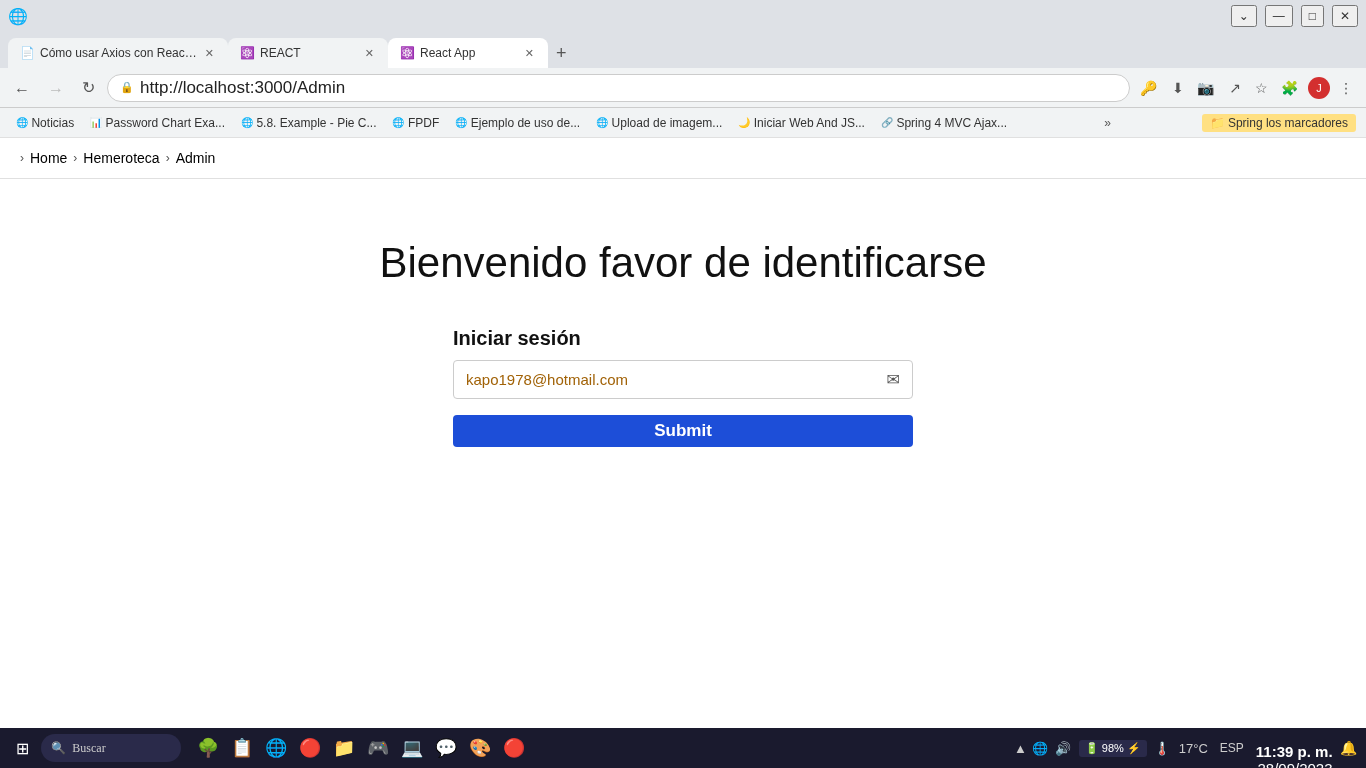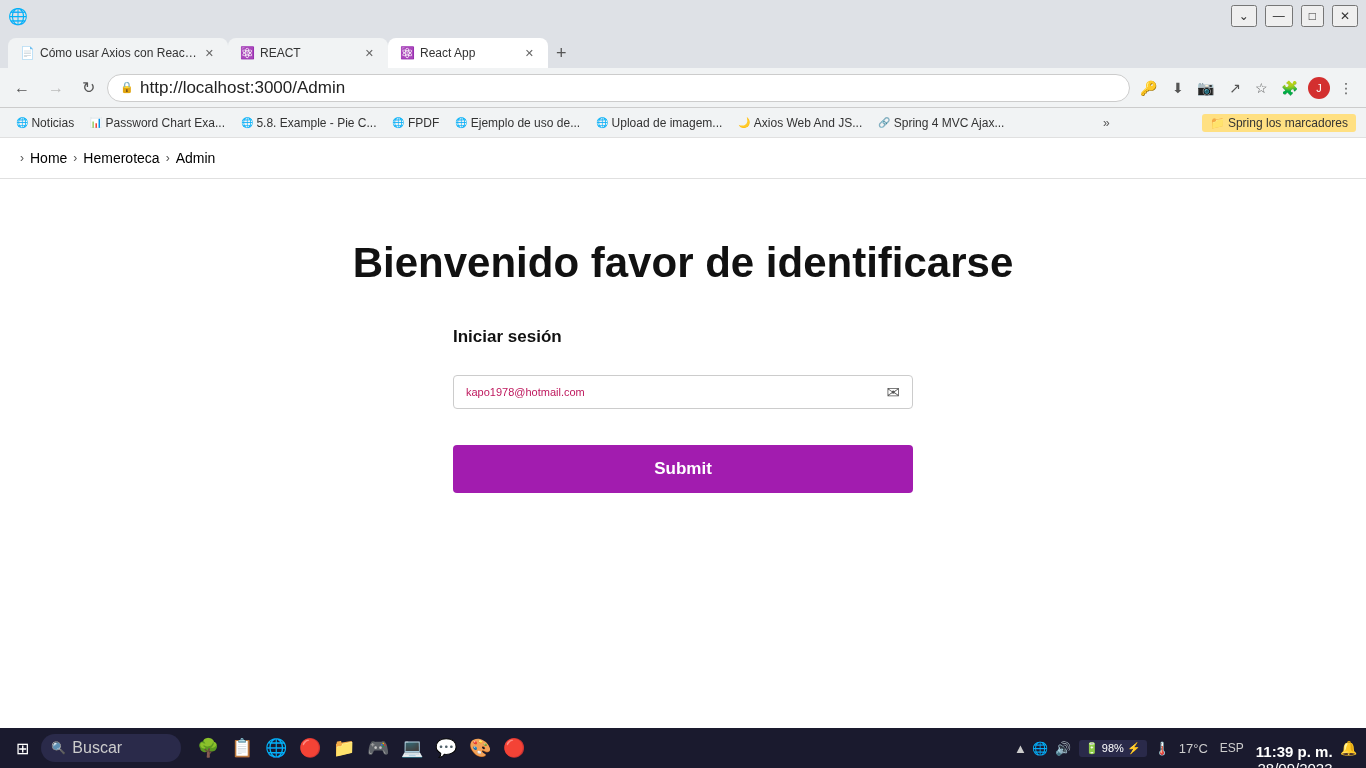--- a/index.html
+++ b/index.html
@@ -43,36 +43,36 @@
     
     .page-content { background: #fff; height: calc(768px - 32px - 36px - 40px - 30px - 30px); overflow-y: auto; }
 
     
     .breadcrumb { display: flex; align-items: center; padding: 12px 20px; border-bottom: 1px solid #e0e0e0; font-size: 14px; color: #333; gap: 6px; }
     .breadcrumb-chevron { color: #555; font-size: 12px; }
     .breadcrumb-item { cursor: pointer; color: #000000; }
 
     
     .login-area { display: flex; flex-direction: column; align-items: center; padding: 60px 20px 40px; }
-    .login-title { font-size: 42px; font-weight: bold; color: #111; text-align: center; margin-bottom: 40px; }
+    .login-title { font-size: 42px; font-weight: normal; color: #111; text-align: center; margin-bottom: 40px; }
     .login-form-container { width: 460px; }
-    .form-heading { font-size: 17px; font-weight: bold; color: #111; margin-bottom: 28px; }
+    .form-heading { font-size: 20px; font-weight: bold; color: #111; margin-bottom: 10px; }
     .form-group { margin-bottom: 16px; }
     .form-label { font-size: 12px; color: #444; margin-bottom: 4px; display: block; }
     .input-wrapper { position: relative; display: flex; align-items: center; border: 1px solid #ccc; border-radius: 4px; background: #fff; }
-    .input-wrapper input { flex: 1; border: none; outline: none; padding: 10px 40px 10px 12px; font-size: 11px; background: transparent; color: #be185d; }
+    .input-wrapper input { flex: 1; border: none; outline: none; padding: 10px 40px 10px 12px; font-size: 15px; background: transparent; color: #a16207; }
     .input-icon { position: absolute; right: 12px; font-size: 16px; color: #555; cursor: pointer; }
-    .submit-btn { width: 100%; background: #a21caf; color: #fff; border: none; border-radius: 4px; padding: 14px; font-size: 17px; font-weight: bold; cursor: pointer; margin-top: 20px; }
+    .submit-btn { width: 100%; background: #1d4ed8; color: #fff; border: none; border-radius: 4px; padding: 6px; font-size: 17px; font-weight: bold; cursor: pointer; margin-top: 0; }
 
     
     .taskbar { position: fixed; bottom: 0; left: 0; width: 1366px; height: 40px; background: #1a1a2e; display: flex; align-items: center; padding: 0 8px; gap: 4px; z-index: 1000; }
     .start-btn { background: none; border: none; color: #fff; font-size: 16px; cursor: pointer; padding: 4px 8px; }
     .search-bar { display: flex; align-items: center; background: #2a2a4a; border-radius: 16px; padding: 2px 10px; gap: 6px; height: 28px; min-width: 140px; }
     .search-icon-tb { font-size: 12px; color: #aaa; }
-    .search-text { font-size: 16px; color: #ccc; }
+    .search-text { font-size: 12px; color: #ccc; font-family: Liberation Serif, serif; }
     .taskbar-apps { display: flex; align-items: center; gap: 4px; margin-left: 8px; }
     .taskbar-app { width: 30px; height: 30px; display: flex; align-items: center; justify-content: center; border-radius: 4px; cursor: pointer; font-size: 18px; }
     .taskbar-right { margin-left: auto; display: flex; align-items: center; gap: 8px; }
     .sys-icons { display: flex; align-items: center; gap: 6px; }
     .sys-icon { font-size: 13px; color: #ccc; cursor: pointer; }
     .battery-indicator { display: flex; align-items: center; background: #2a2a4a; border-radius: 3px; padding: 2px 6px; font-size: 11px; color: #fff; gap: 3px; }
     .clock { font-size: 15px; color: #fff; text-align: right; margin-top: 24px; }
     .clock-time { font-weight: bold; }
     .lang-indicator { font-size: 12px; color: #ccc; padding: 2px 4px; }
     .notification-icon { font-size: 14px; color: #ccc; cursor: pointer; }
@@ -153,21 +153,21 @@
     <div class="bookmark-item">
       <span class="bk-favicon">🌐</span>
       <span>Ejemplo de uso de...</span>
     </div>
     <div class="bookmark-item">
       <span class="bk-favicon">🌐</span>
       <span>Upload de imagem...</span>
     </div>
     <div class="bookmark-item">
       <span class="bk-favicon">🌙</span>
-      <span>Axios Web And JS...</span>
+      <span>Iniciar Web And JS...</span>
     </div>
     <div class="bookmark-item">
       <span class="bk-favicon">🔗</span>
       <span>Spring 4 MVC Ajax...</span>
     </div>
     <span class="bookmarks-more">»</span>
     <div class="bookmarks-folder">
       <span>📁</span>
       <span>Spring los marcadores</span>
     </div>

